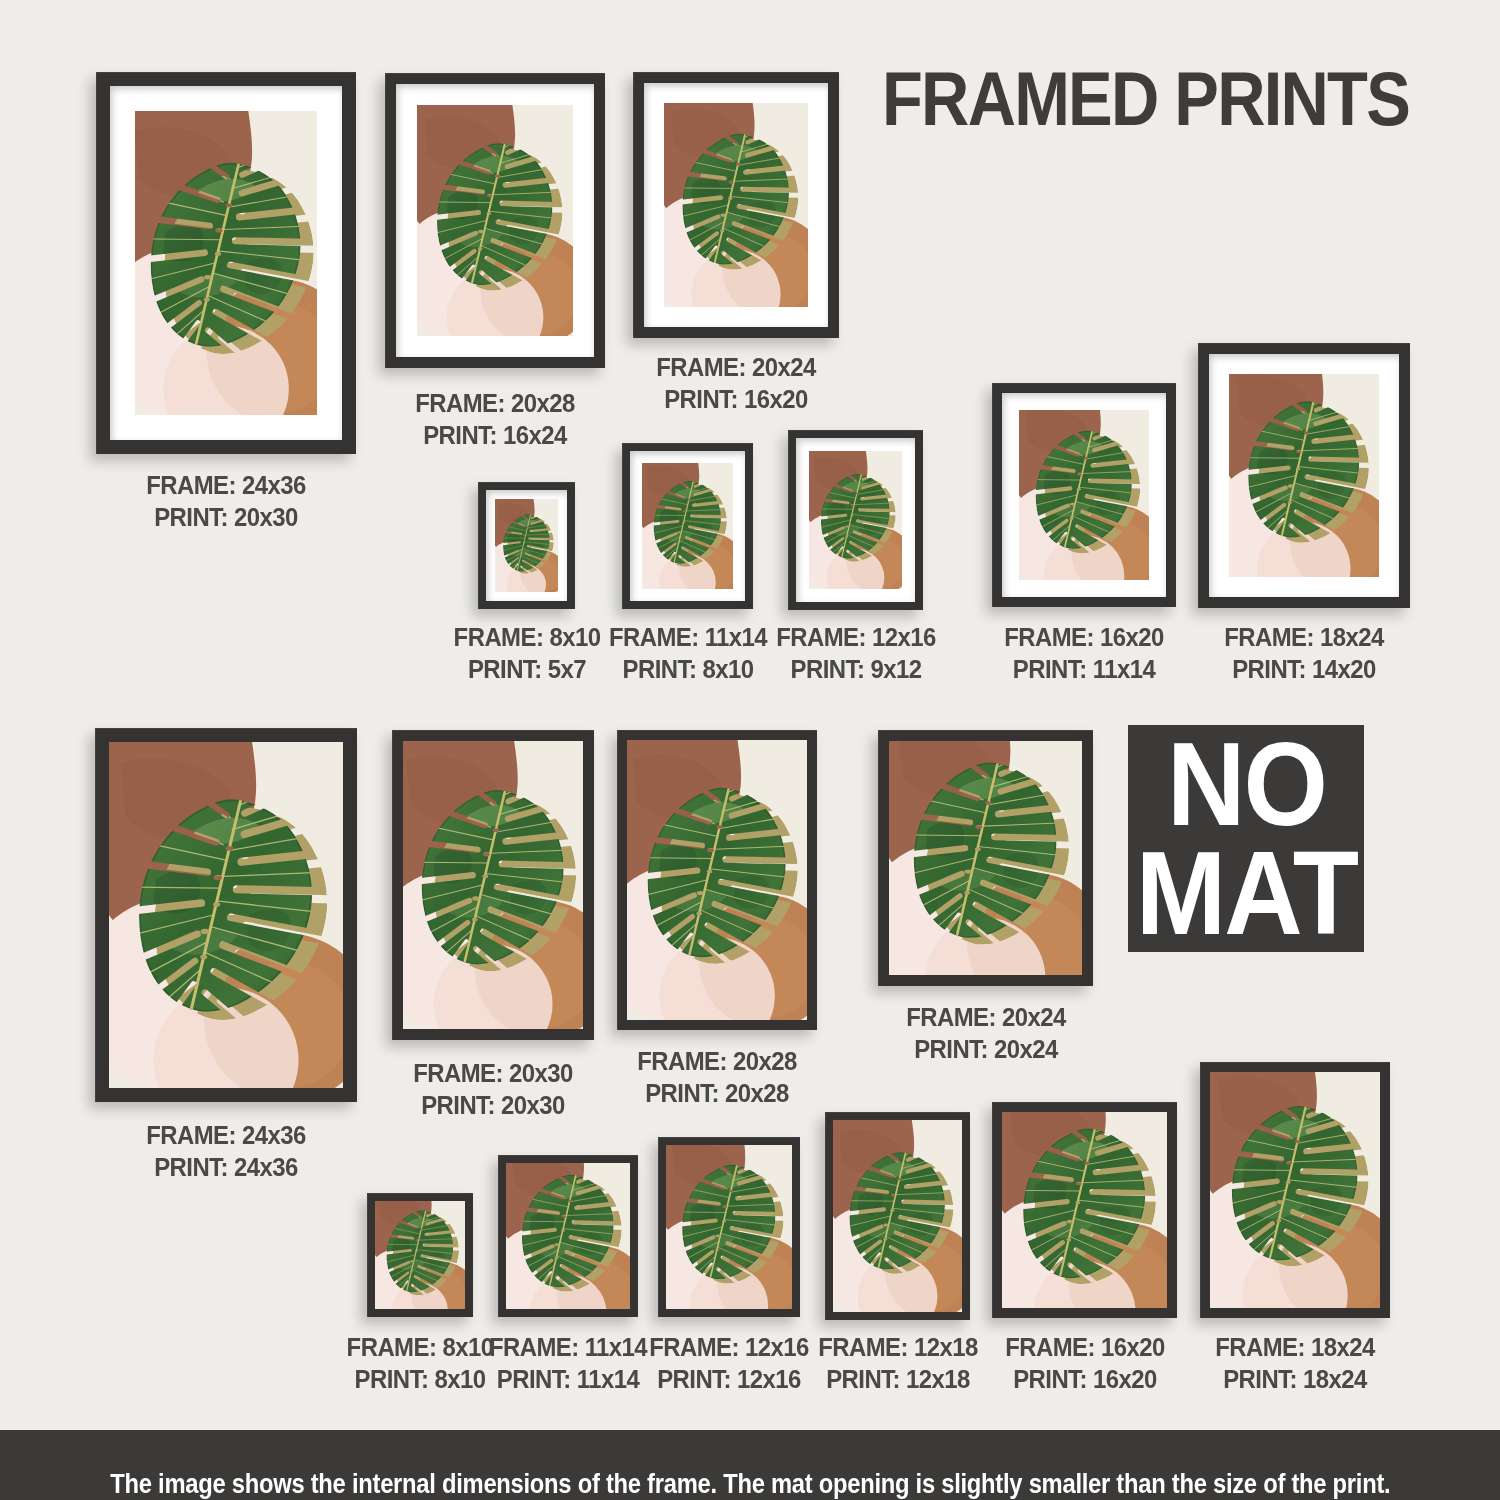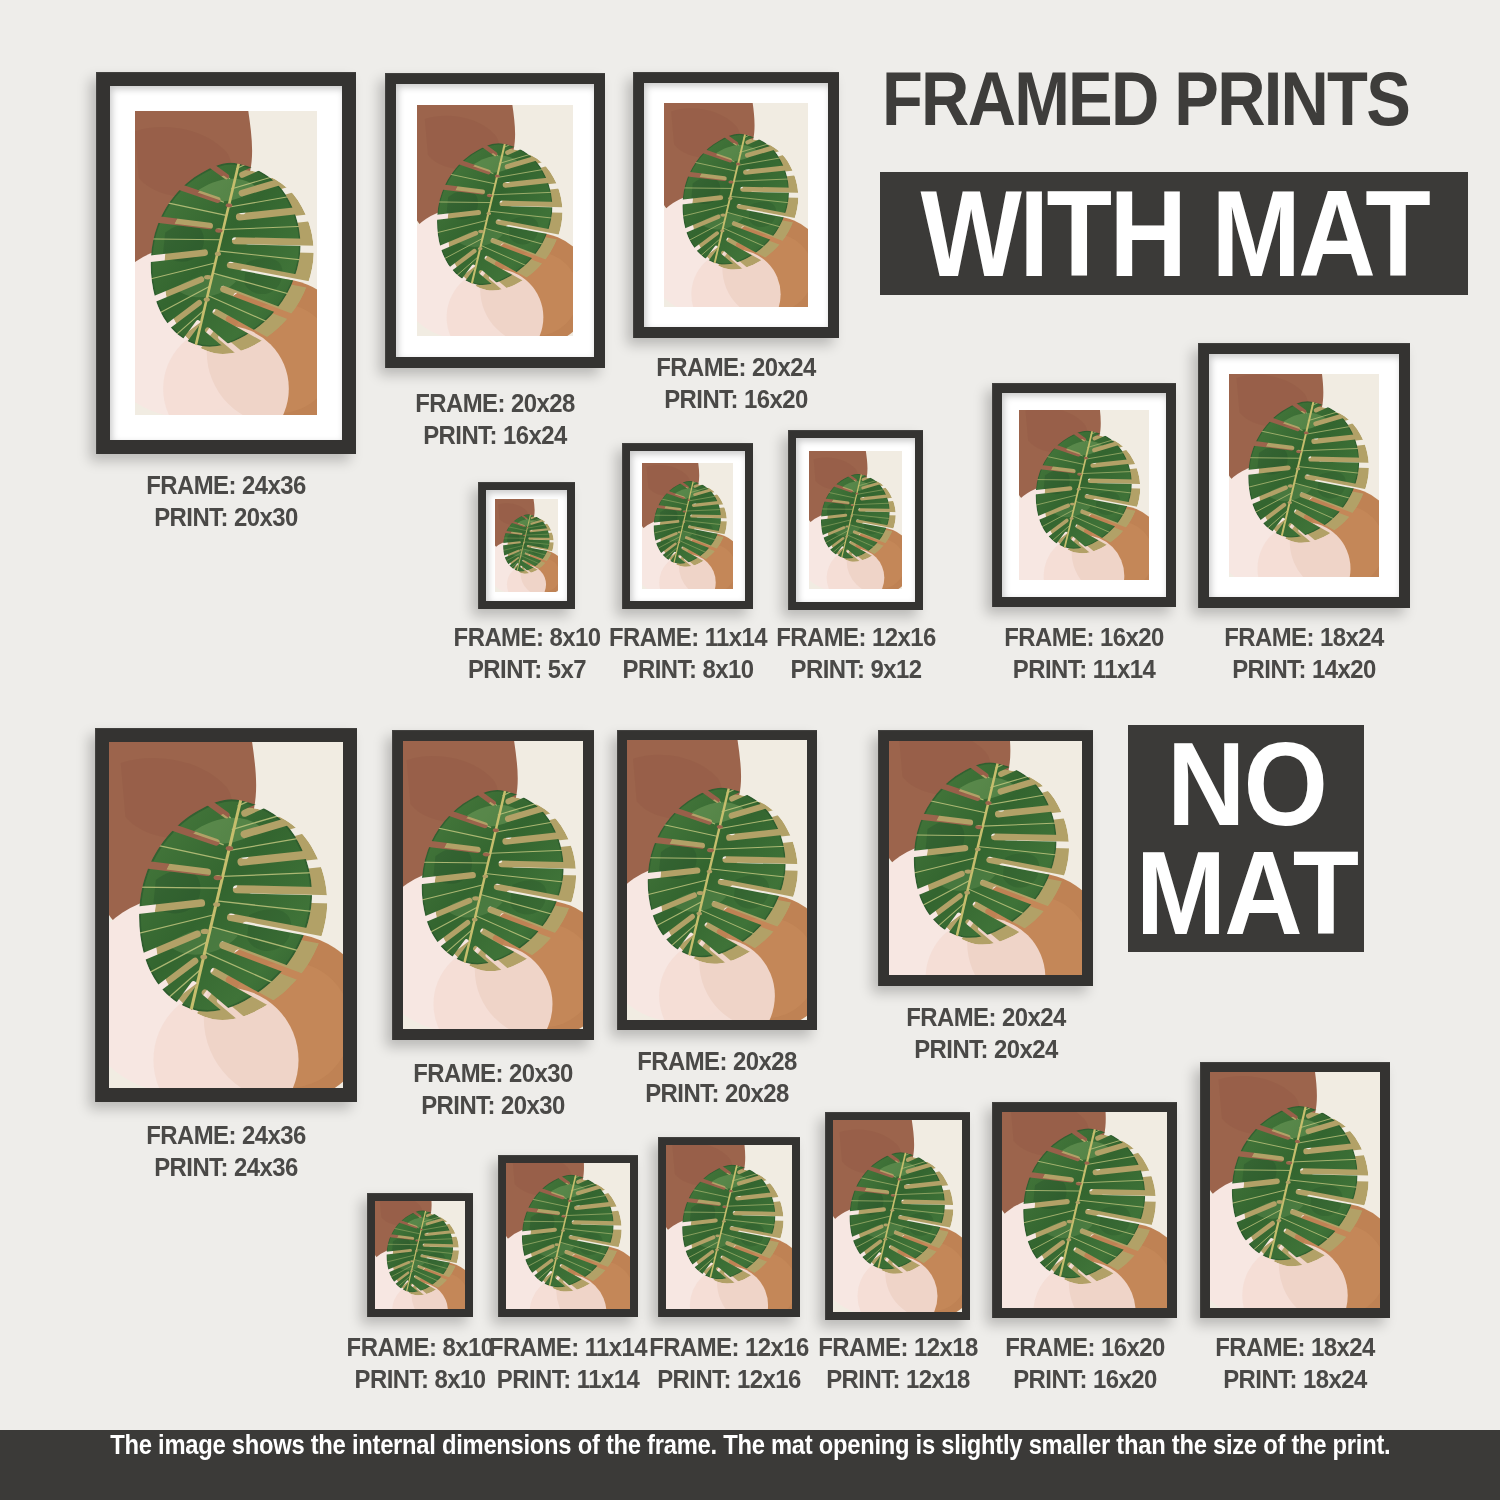--- a/index.html
+++ b/index.html
@@ -48,21 +48,21 @@
     background:var(--dark,#3B3A38);color:#fff;
     display:flex;flex-direction:column;align-items:center;justify-content:center;
   }
   .badge-nomat .bn-line{
     font-size:118px;font-weight:900;letter-spacing:-2px;line-height:.92;
     transform:scaleX(.92);
   }
   .footer{
     position:absolute;left:0;top:1430px;width:1500px;height:70px;
     background:var(--dark,#3B3A38);
-    display:flex;align-items:flex-start;justify-content:center;
+    display:flex;align-items:flex-end;justify-content:center;
   }
   .footer .note{
     color:#fff;font-size:27px;font-weight:700;letter-spacing:-.3px;
     transform:scaleX(.88);white-space:nowrap;
   }
 </style>
 </head>
 <body>
 
 <div id="canvas" style="--bg: #EEEDEA; --dark: #3B3A38; --text: #4A4947; --frame: #343331; --mat: #FFFFFF;">
@@ -137,23 +137,20 @@
             <line x1="84" y1="173" x2="20" y2="207"></line>
             <line x1="79" y1="196" x2="38" y2="232"></line>
           </g>
           <path d="M113 50 Q92 140 70 232" stroke="#C6BE6D" stroke-width="2.6" fill="none"></path>
         </g>
       </g>
     </defs>
   </svg>
 
   <div class="title">FRAMED PRINTS</div>
-  <div class="badge-withmat">
-    <span class="badge-text">WITH MAT</span>
-  </div>
 
   <div class="badge-nomat">
     <div class="bn-line">NO</div>
     <div class="bn-line">MAT</div>
   </div>
 
   <div id="frames-root">
       <div class="frame" style="left: 96px; top: 72px; width: 260px; height: 382px; padding: 14px;">
         <div class="mat" style="padding: 25px;">
           <div class="art">

